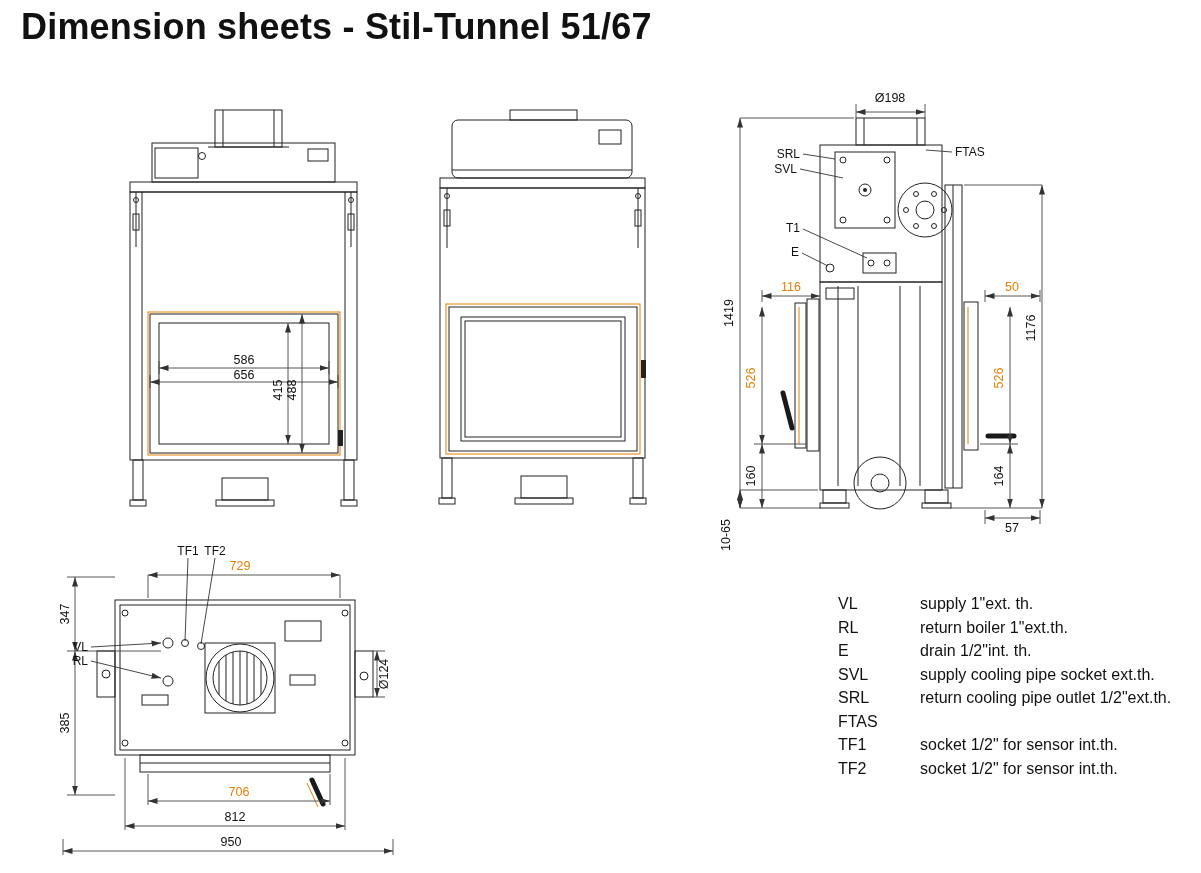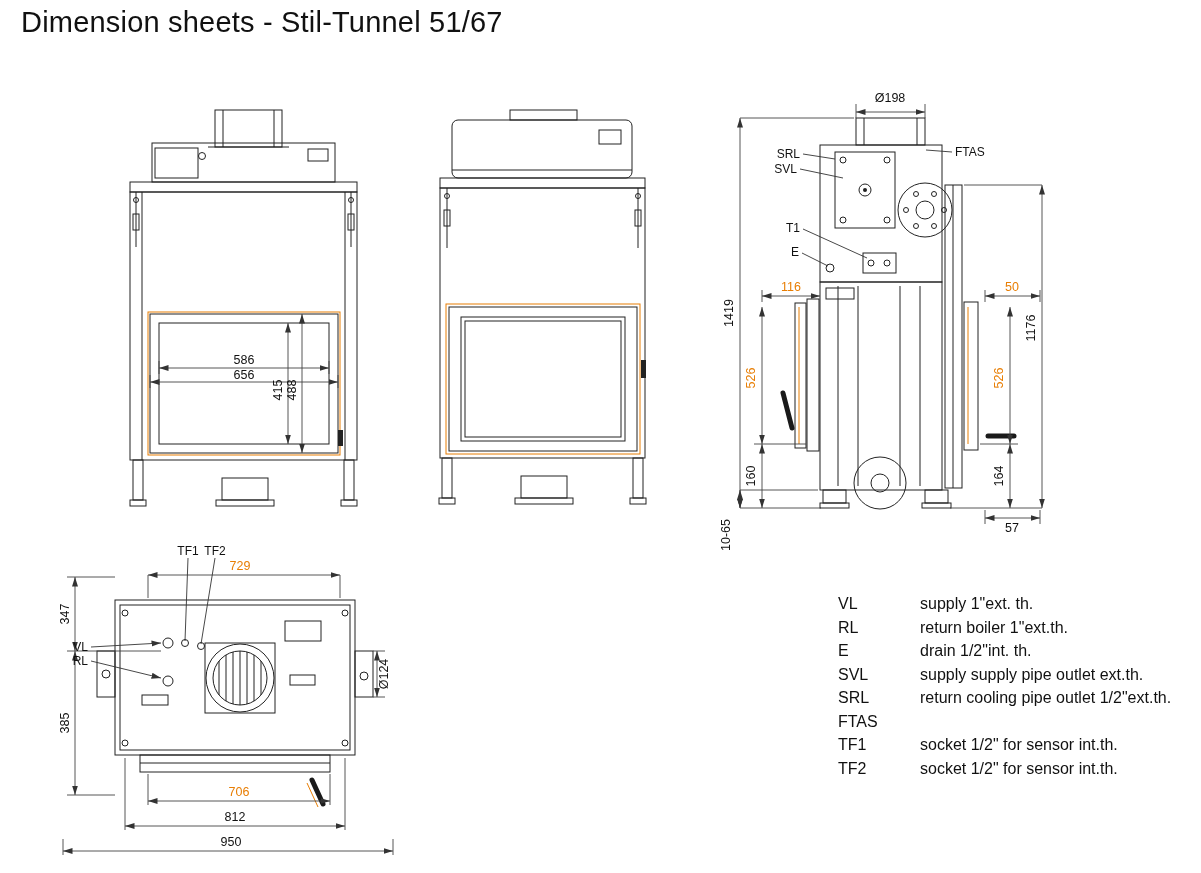--- a/index.html
+++ b/index.html
@@ -7,21 +7,21 @@
   body {
     width: 1201px; height: 873px;
     background: #ffffff;
     font-family: "Liberation Sans", sans-serif;
     color: #111;
     position: relative;
     overflow: hidden;
   }
   .page-title {
     position: absolute; left: 21px; top: 6px;
-    font-size: 29px; font-weight: 400; margin: 0;
+    font-size: 36px; font-weight: 700; margin: 0;
     letter-spacing: 0.2px;
   }
   .view { position: absolute; }
   svg text {
     font-family: "Liberation Sans", sans-serif;
     font-size: 12.5px; fill: #111; stroke: none;
   }
   svg .lbl { font-size: 12px; }
   svg .s  { stroke: #222; fill: none; stroke-width: 1; }
   svg .d  { stroke: #444; fill: none; stroke-width: 0.9; }
@@ -355,21 +355,21 @@
   <div class="legend-row">
     <span class="legend-key">RL</span>
     <span class="legend-desc">return boiler 1"ext.th.</span>
   </div>
   <div class="legend-row">
     <span class="legend-key">E</span>
     <span class="legend-desc">drain 1/2"int. th.</span>
   </div>
   <div class="legend-row">
     <span class="legend-key">SVL</span>
-    <span class="legend-desc">supply supply pipe outlet ext.th.</span>
+    <span class="legend-desc">supply cooling pipe socket ext.th.</span>
   </div>
   <div class="legend-row">
     <span class="legend-key">SRL</span>
     <span class="legend-desc">return cooling pipe outlet 1/2"ext.th.</span>
   </div>
   <div class="legend-row">
     <span class="legend-key">FTAS</span>
   </div>
   <div class="legend-row">
     <span class="legend-key">TF1</span>

